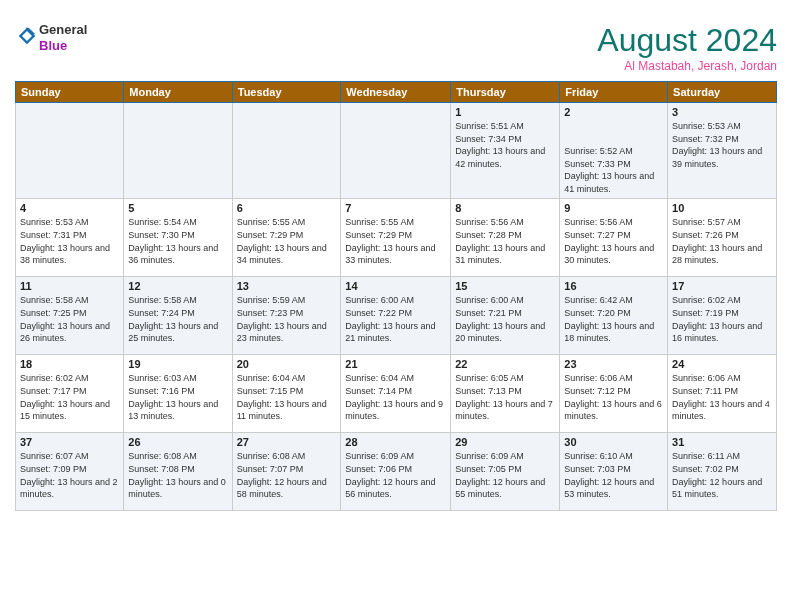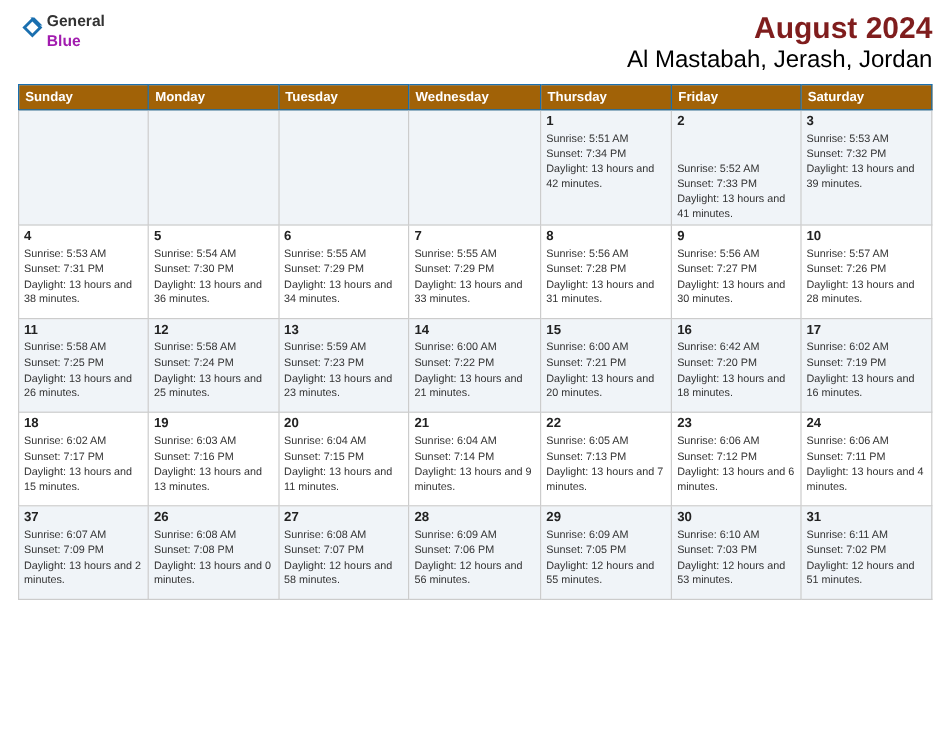--- a/index.html
+++ b/index.html
@@ -13,20 +13,21 @@
     .page {
       width: 792px;
       height: 612px;
       padding: 10px 15px;
     }
     .header {
       display: flex;
       align-items: flex-start;
       justify-content: space-between;
       margin-bottom: 8px;
+      margin-top: 12px;
     }
     .logo {
       display: flex;
       align-items: center;
       gap: 2px;
     }
     .logo-text {
       font-size: 13px;
       line-height: 1.2;
     }
@@ -34,27 +35,27 @@
     .logo-blue { color: #a21caf; font-weight: bold; }
     .logo-icon {
       width: 20px;
       height: 20px;
       margin-left: 2px;
     }
     .title-area {
       text-align: right;
     }
     .month-title {
-      font-size: 25px;
-      font-weight: bold;
-      color: #7f1d1d;
+      font-size: 32px;
+      font-weight: normal;
+      color: #0f766e;
     }
     .location-title {
-      font-size: 20px;
-      color: #000000;
+      font-size: 12px;
+      color: #ec4899;
     }
     .calendar {
       width: 100%;
       border-collapse: collapse;
       font-size: 9.5px;
     }
     .calendar thead tr th {
       background-color: #a16207;
       color: #fff;
       text-align: left;

